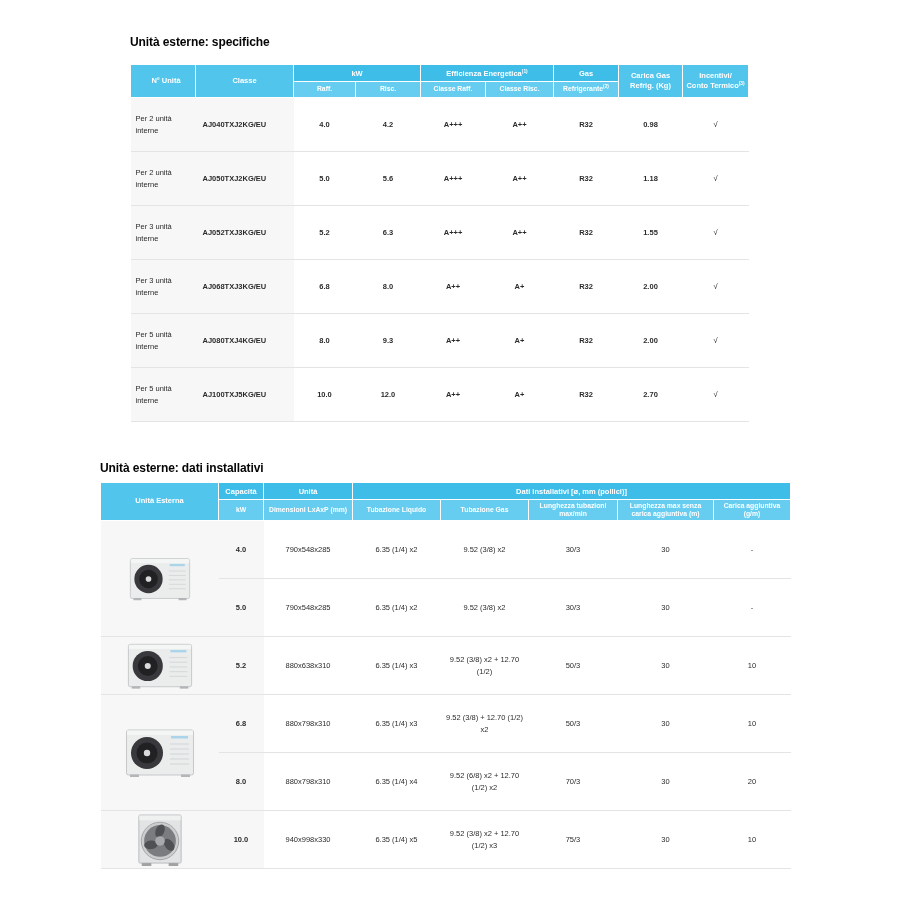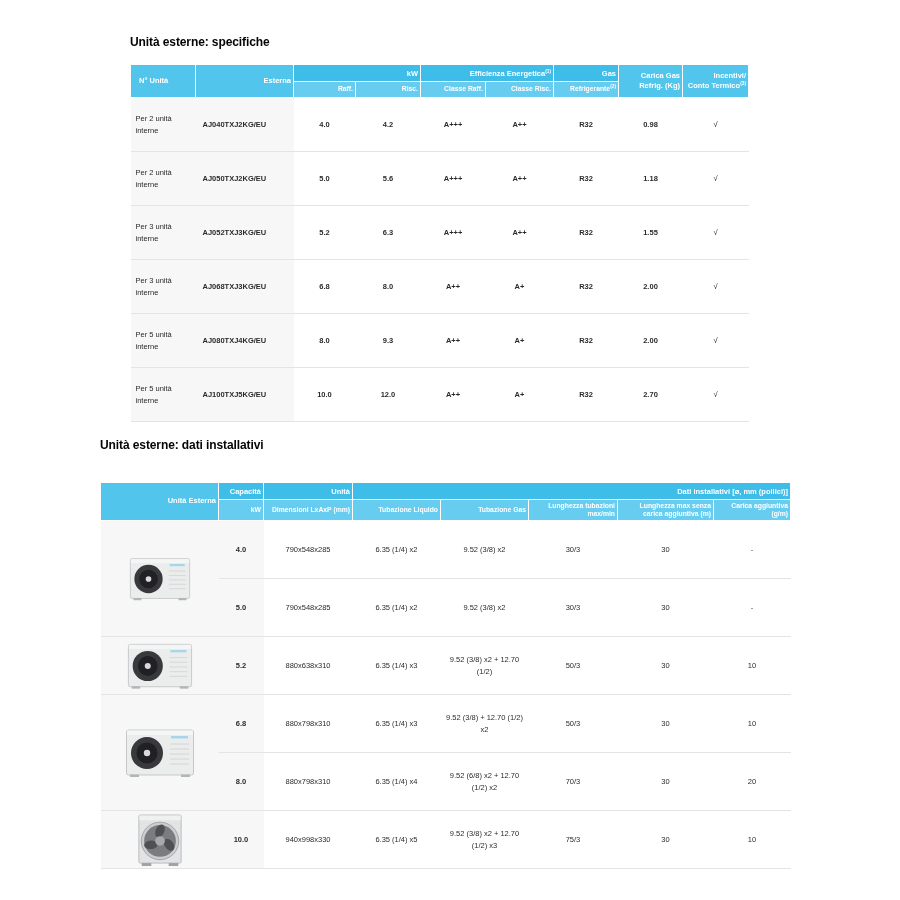--- a/index.html
+++ b/index.html
@@ -1,33 +1,33 @@
 <!DOCTYPE html>
 <html><head>
 <meta charset="utf-8">
 <style>
   * { margin:0; padding:0; box-sizing:border-box; }
   html,body { width:900px; height:900px; background:#ffffff; }
   body { font-family:"Liberation Sans", sans-serif; position:relative; color:#2b2b2b; }
 
   .page-title { position:absolute; font-size:12px; font-weight:700; color:#050505; letter-spacing:-0.1px; }
   #title1 { left:130px; top:35px; }
-  #title2 { left:100px; top:438px; }
+  #title2 { left:100px; top:461px; }
 
   table.t { position:absolute; border-collapse:collapse; table-layout:fixed; }
   #t1 { left:130px; top:64px; width:618px; }
   #t2 { left:100px; top:482px; width:690px; }
 
-  thead th { color:#fff; font-weight:700; border:1px solid #fff; text-align:right; vertical-align:middle; padding:0 2px; overflow:hidden; }
+  thead th { color:#fff; font-weight:700; border:1px solid #fff; text-align:center; vertical-align:middle; padding:0 2px; overflow:hidden; }
   .band-top  { background:#3fbde9; font-size:7.5px; height:17px; }
   .band-sub  { background:#66cdf1; font-size:6.8px; height:16px; line-height:1.25; }
   .band-span { background:#52c5ec; font-size:7.5px; line-height:1.35; }
   #t2 .band-sub { height:21px; }
   #t2 .band-top { height:17px;margin-left:28px; }
-  .al { text-align:left; padding-left:8px; }
+  .al { text-align:center; padding-left:8px; }
   sup { font-size:4.8px; vertical-align:super; line-height:0; }
 
   tbody td { border-bottom:1px solid #e4e4e4; font-size:7.5px; color:#2b2b2b;
              text-align:center; vertical-align:middle; padding:0 2px; line-height:1.5; }
   #t1 tbody td { height:54px; }
   #t2 tbody td { height:58px; }
   td.g { background:#f7f7f7; }
   td.l { text-align:left; padding-left:5px; }
   td.lm { text-align:left; padding-left:7px;margin-left:33px; }
   td.b { font-weight:700; }
@@ -47,21 +47,21 @@
       <col style="width:65px">
     <col style="width:65px">
       <col style="width:68px">
       <col style="width:65px">
       <col style="width:64px">
       <col style="width:66px">
   </colgroup>
   <thead>
     <tr>
       <th rowspan="2" class="band-span al">N° Unità</th>
-      <th rowspan="2" class="band-span">Esterna</th>
+      <th rowspan="2" class="band-span">Classe</th>
       <th colspan="2" class="band-top">kW</th>
       <th colspan="2" class="band-top"><span>Efficienza Energetica</span><sup>(1)</sup></th>
       <th class="band-top">Gas</th>
       <th rowspan="2" class="band-span">
         <div>Carica Gas</div>
         <div>Refrig. (Kg)</div>
       </th>
       <th rowspan="2" class="band-span">
         <div>Incentivi/</div>
         <div><span>Conto Termico</span><sup>(3)</sup></div>

